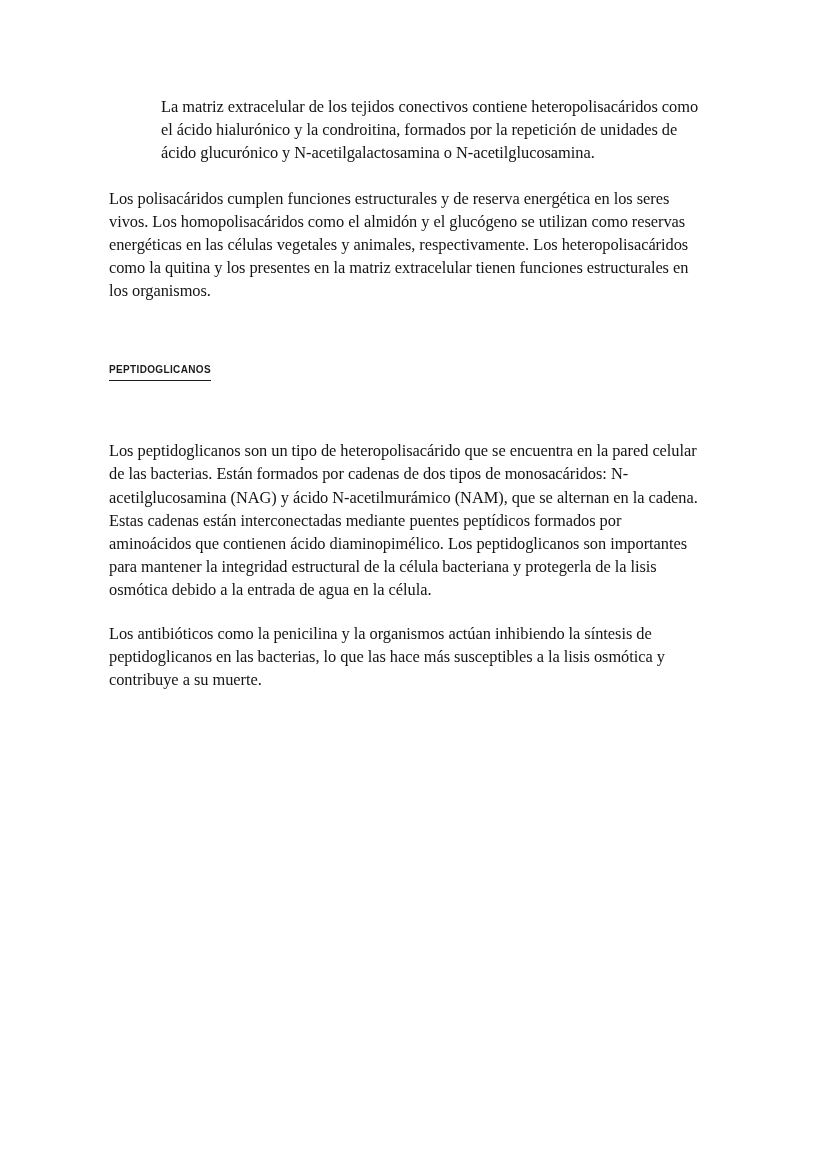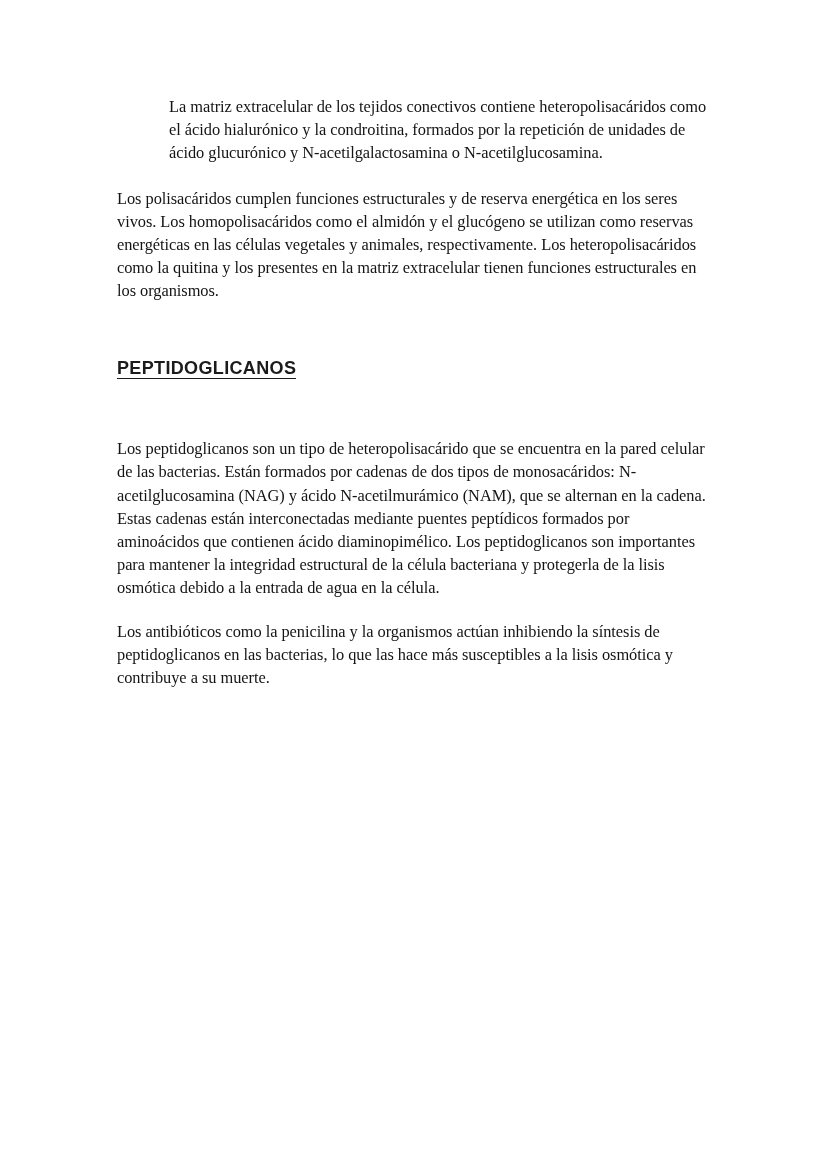--- a/index.html
+++ b/index.html
@@ -19,21 +19,21 @@
     width: 828px;
     height: 1171px;
     margin: 0 auto;
     background: #ffffff;
     overflow: hidden;
     box-sizing: border-box;
   }
 
   .content {
     position: absolute;
-    left: 117px;
+    left: 109px;
     top: 95px;
     width: 594px;
   }
 
   .para {
     font-family: "Liberation Serif", "DejaVu Serif", serif;
     font-size: 16.4px;
     line-height: 23.2px;
     color: #141414;
     margin: 0 0 20px 0;
@@ -46,21 +46,21 @@
     width: 542px;
     margin-bottom: 22px;
   }
 
   .spacer-before-heading {
     height: 36px;
   }
 
   .section-heading {
     font-family: "Liberation Sans", "DejaVu Sans", sans-serif;
-    font-size: 18px;
+    font-size: 10px;
     line-height: 18px;
     color: #1b1b1b;
     letter-spacing: 0.35px;
     margin: 0;
     display: inline-block;
     border-bottom: 1.2px solid #1b1b1b;
     padding-bottom: 1.5px;
   }
 
   .spacer-after-heading {

